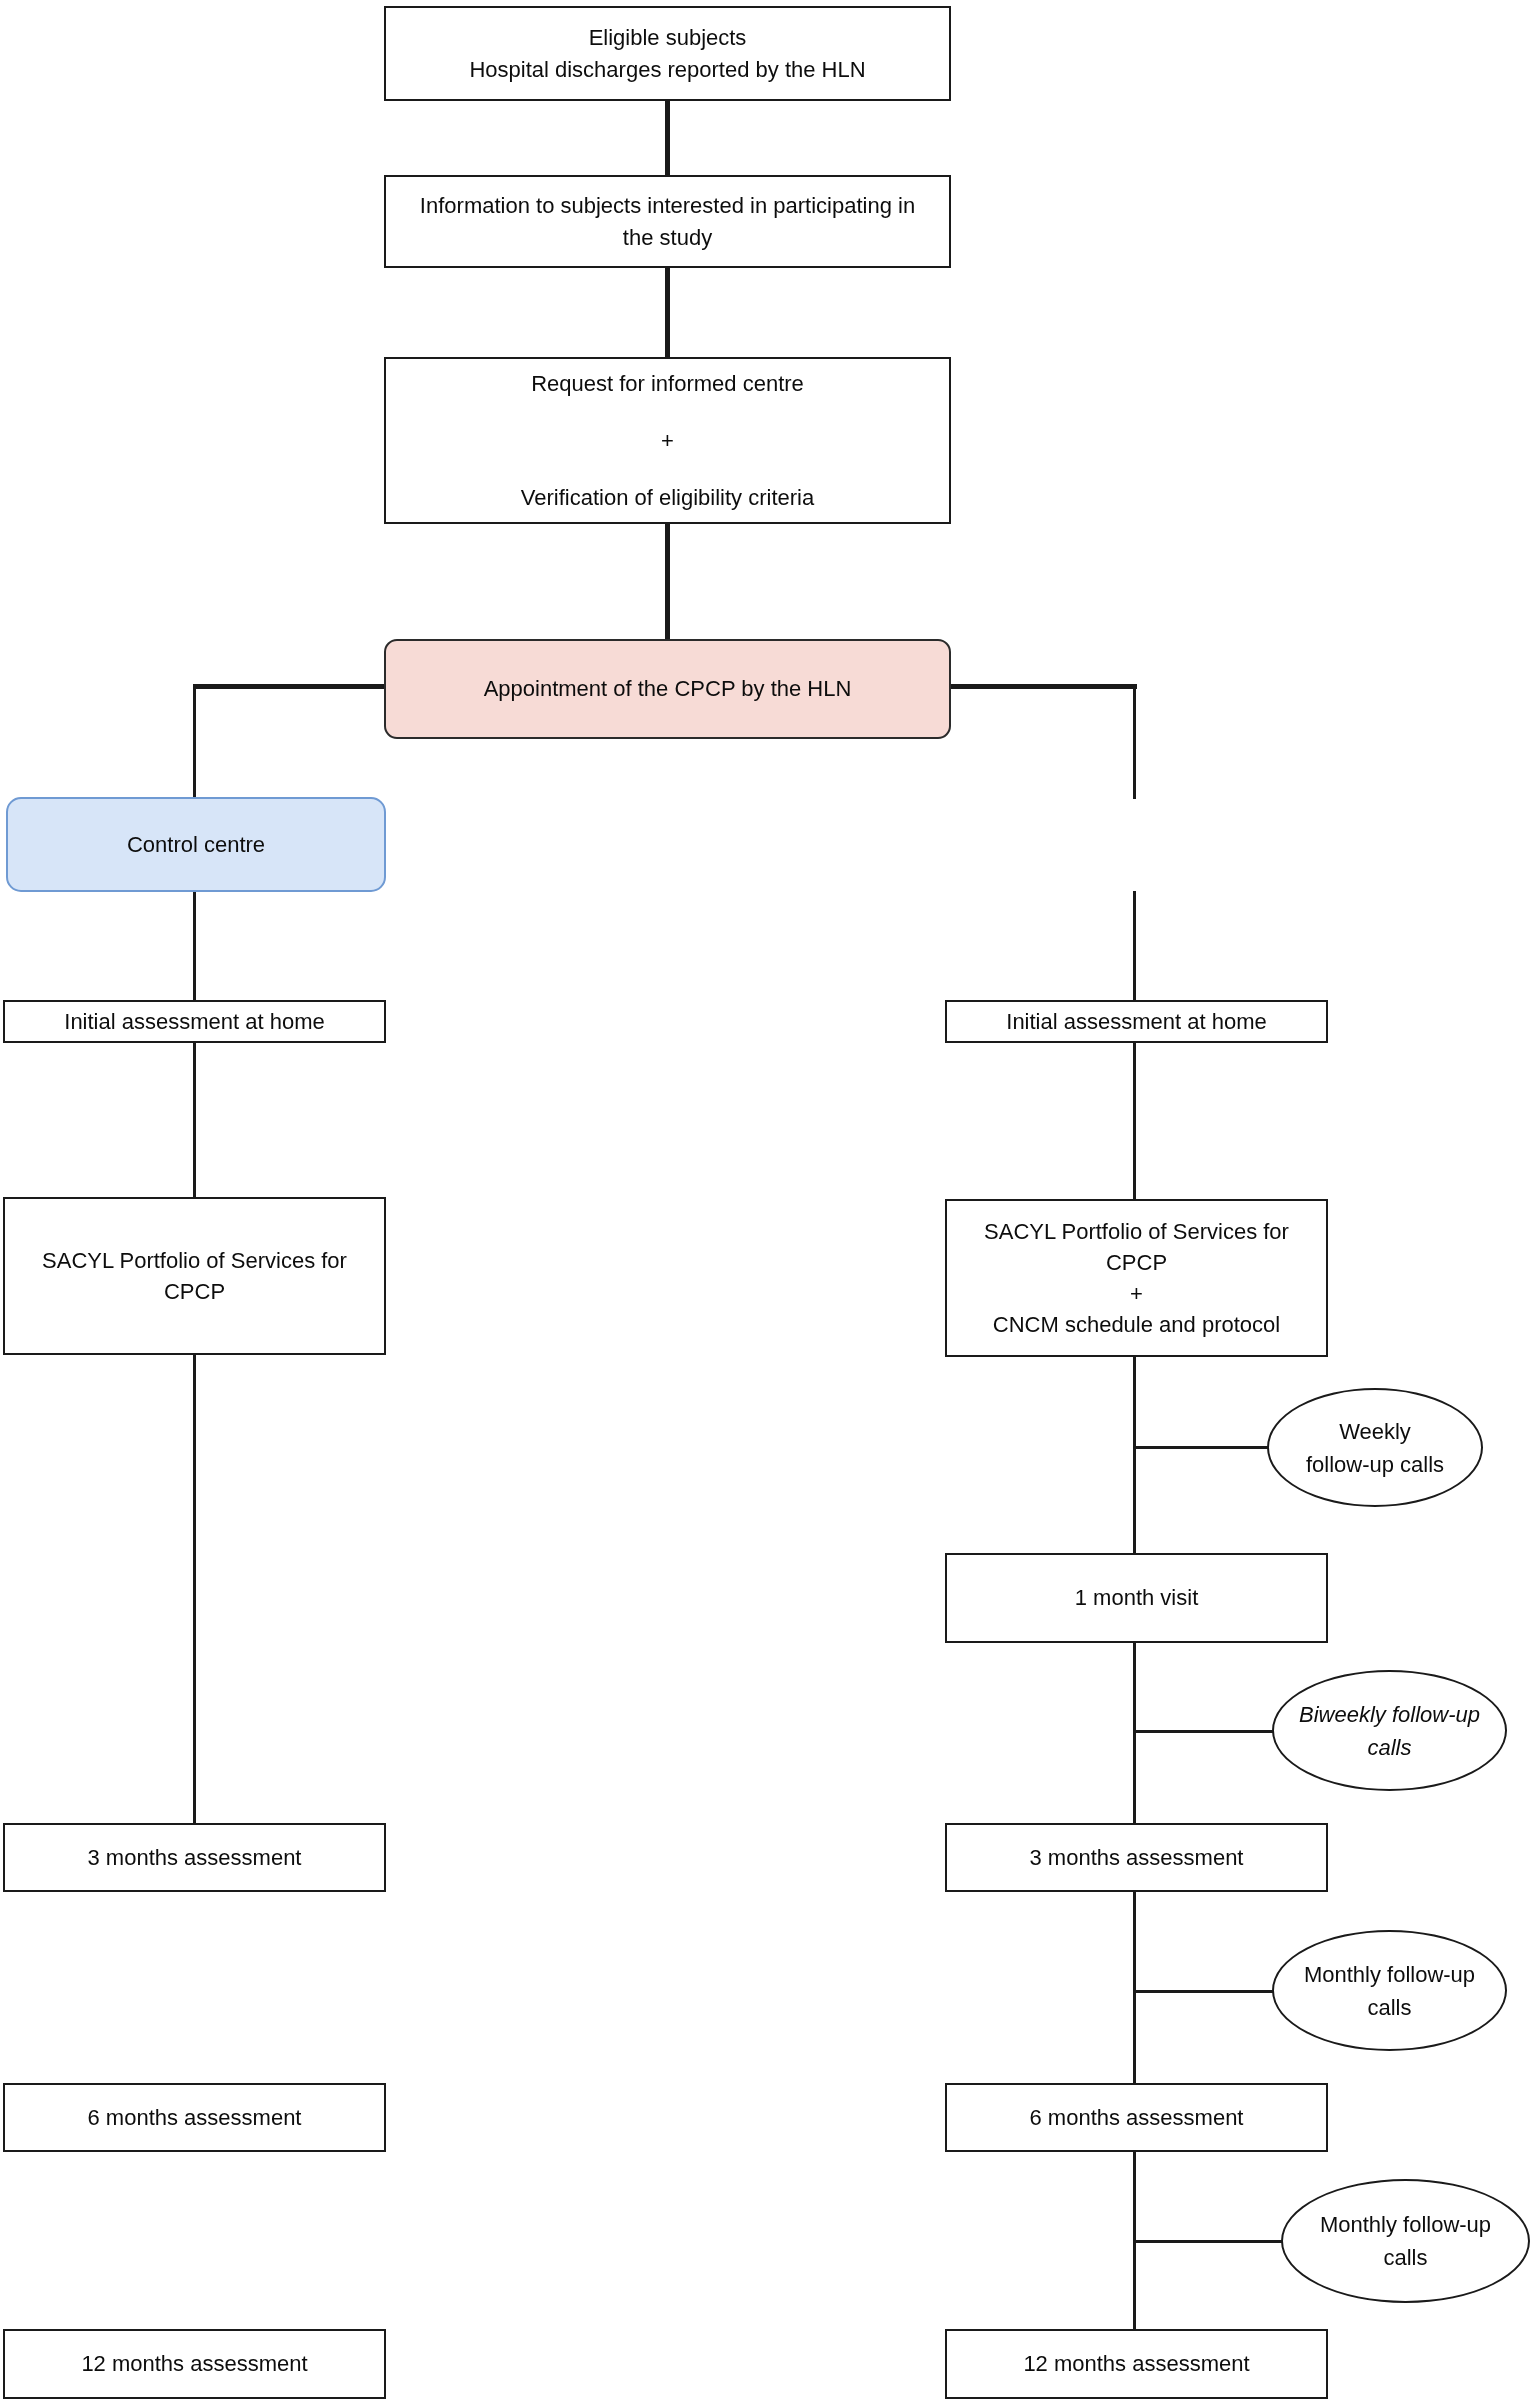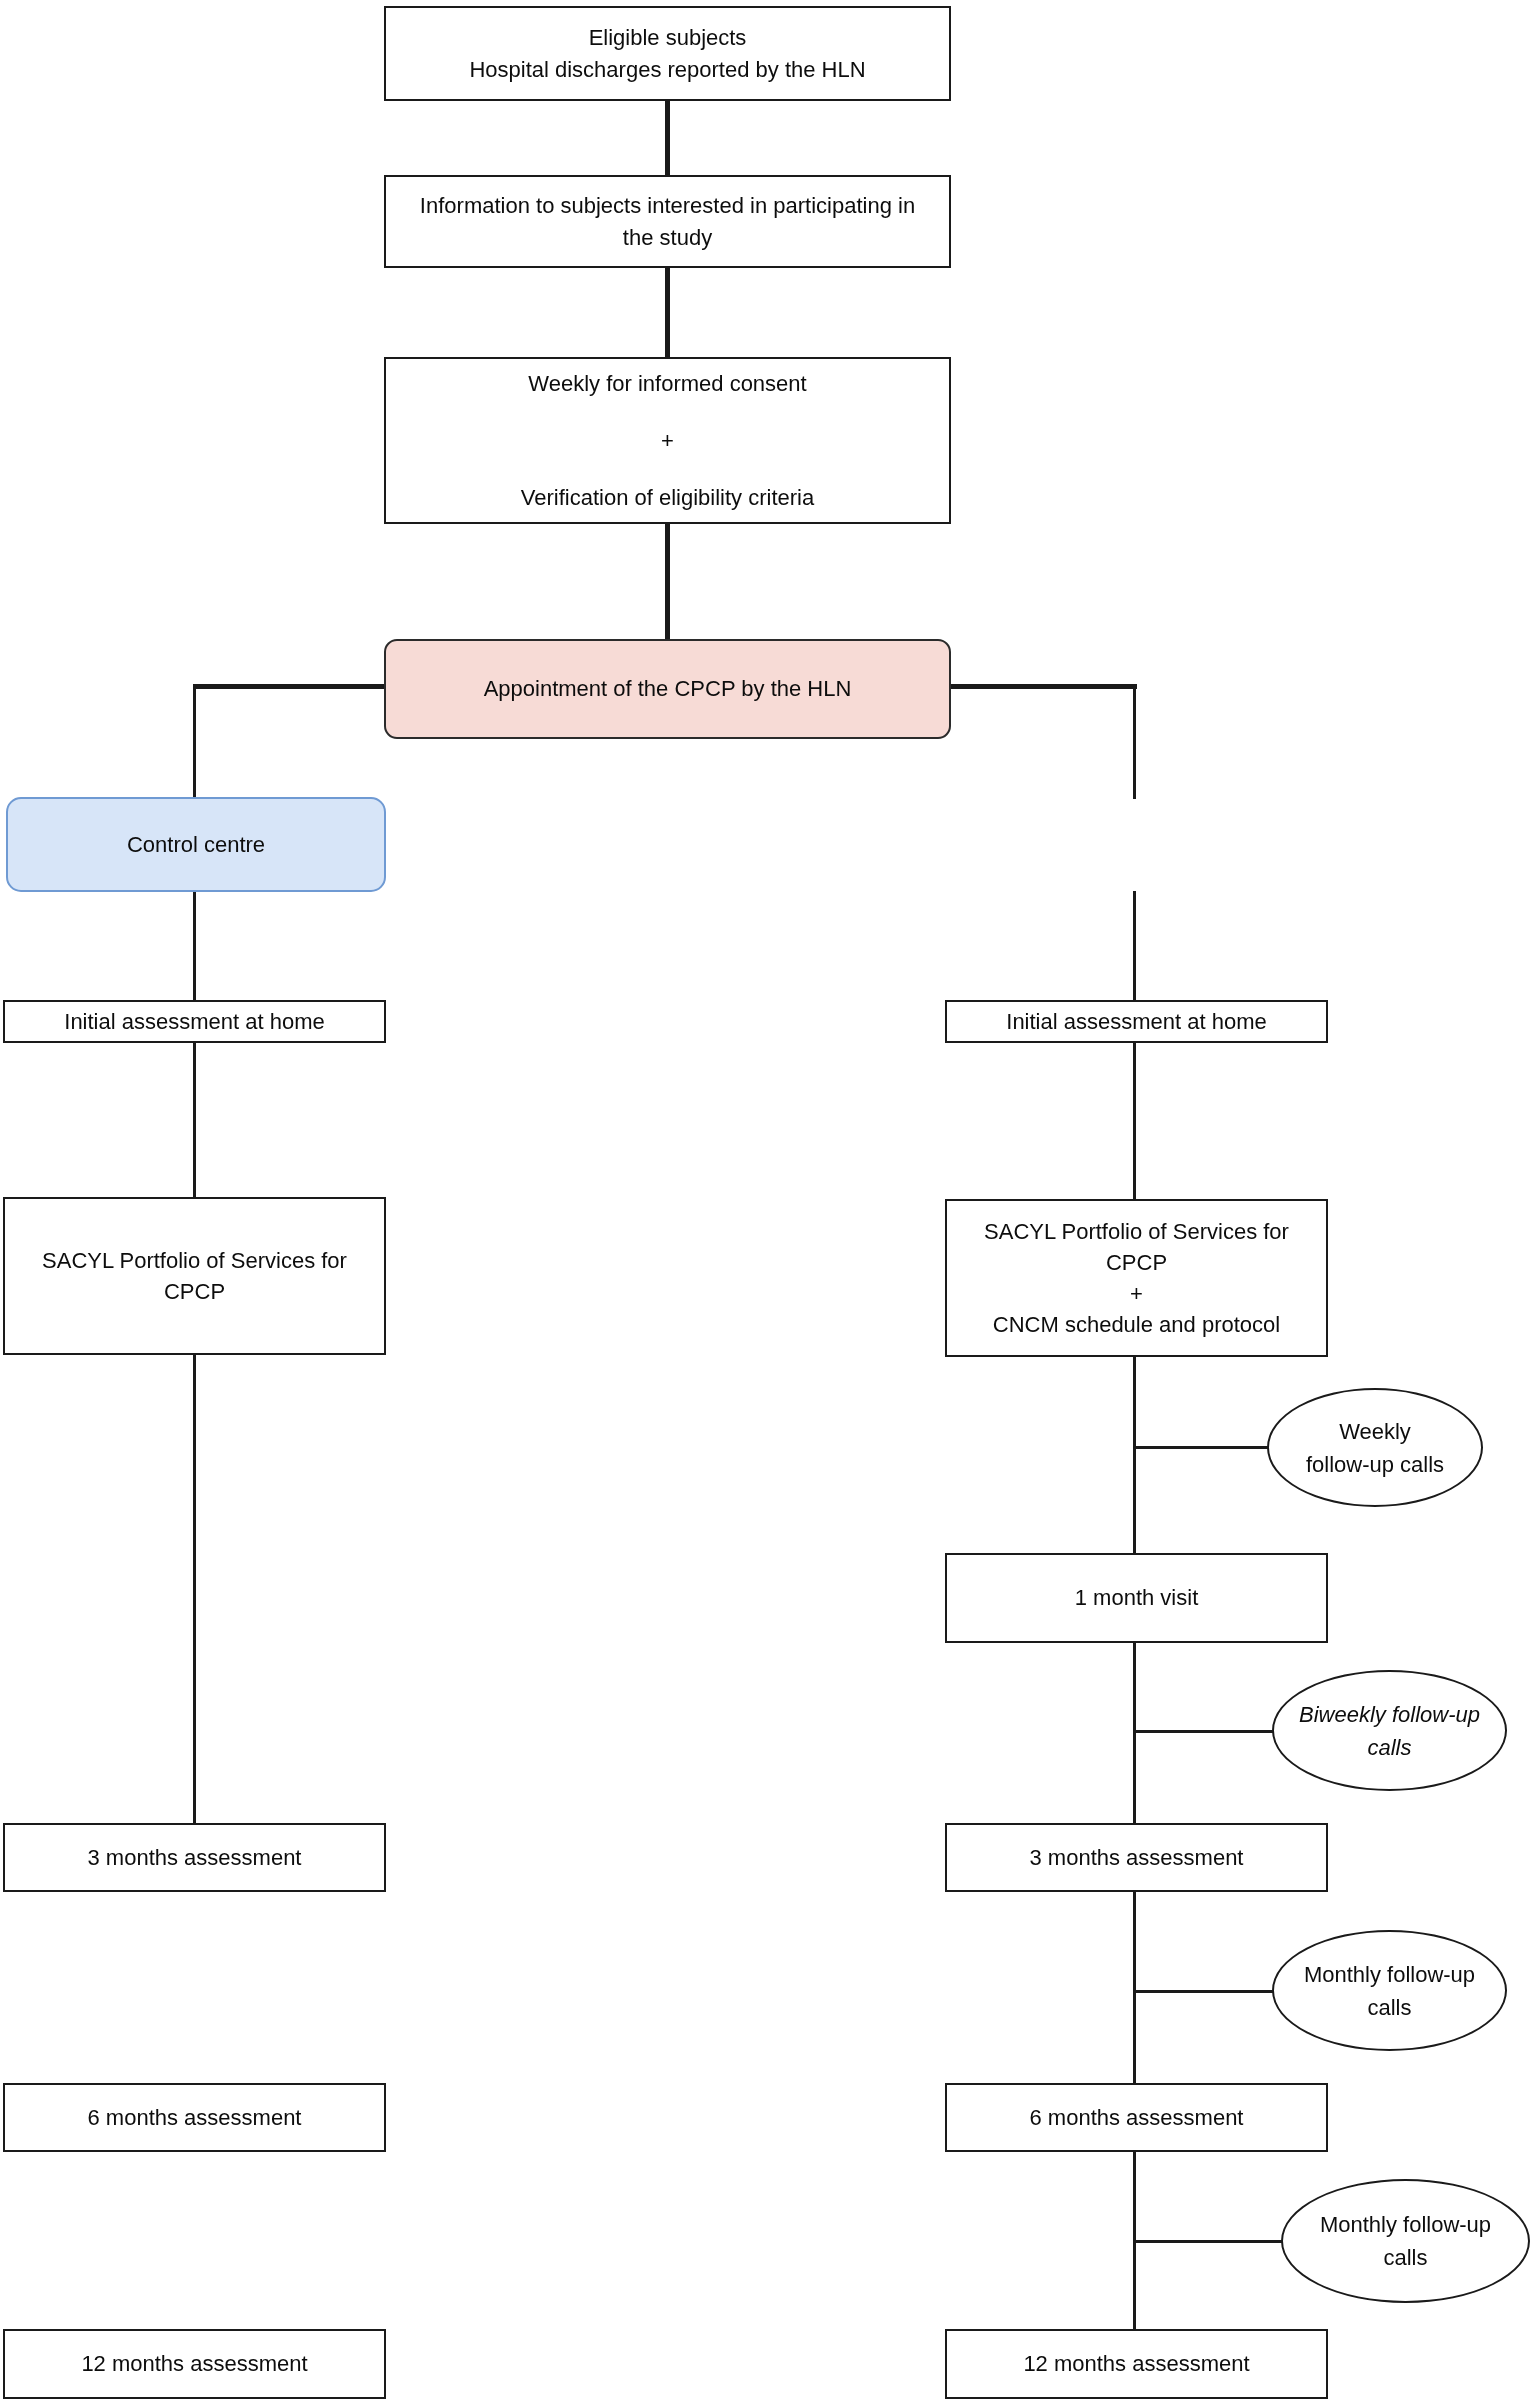--- a/index.html
+++ b/index.html
@@ -115,21 +115,21 @@
 
   <div class="node" style="left:384px; top:175px; width:567px; height:93px;">
     <div class="inner">
       <span>Information to subjects interested in participating in</span><br>
       <span>the study</span>
     </div>
   </div>
 
   <div class="node" style="left:384px; top:357px; width:567px; height:167px;">
     <div class="inner gap-line-row">
-      <span>Weekly for informed consent</span><br>
+      <span>Request for informed centre</span><br>
       <span class="plus">+</span>
       <span>Verification of eligibility criteria</span>
     </div>
   </div>
 
   <div class="node pink" style="left:384px; top:639px; width:567px; height:100px;">
     <span>Appointment of the CPCP by the HLN</span>
   </div>
 
   <div class="node blue" style="left:6px; top:797px; width:380px; height:95px;">

